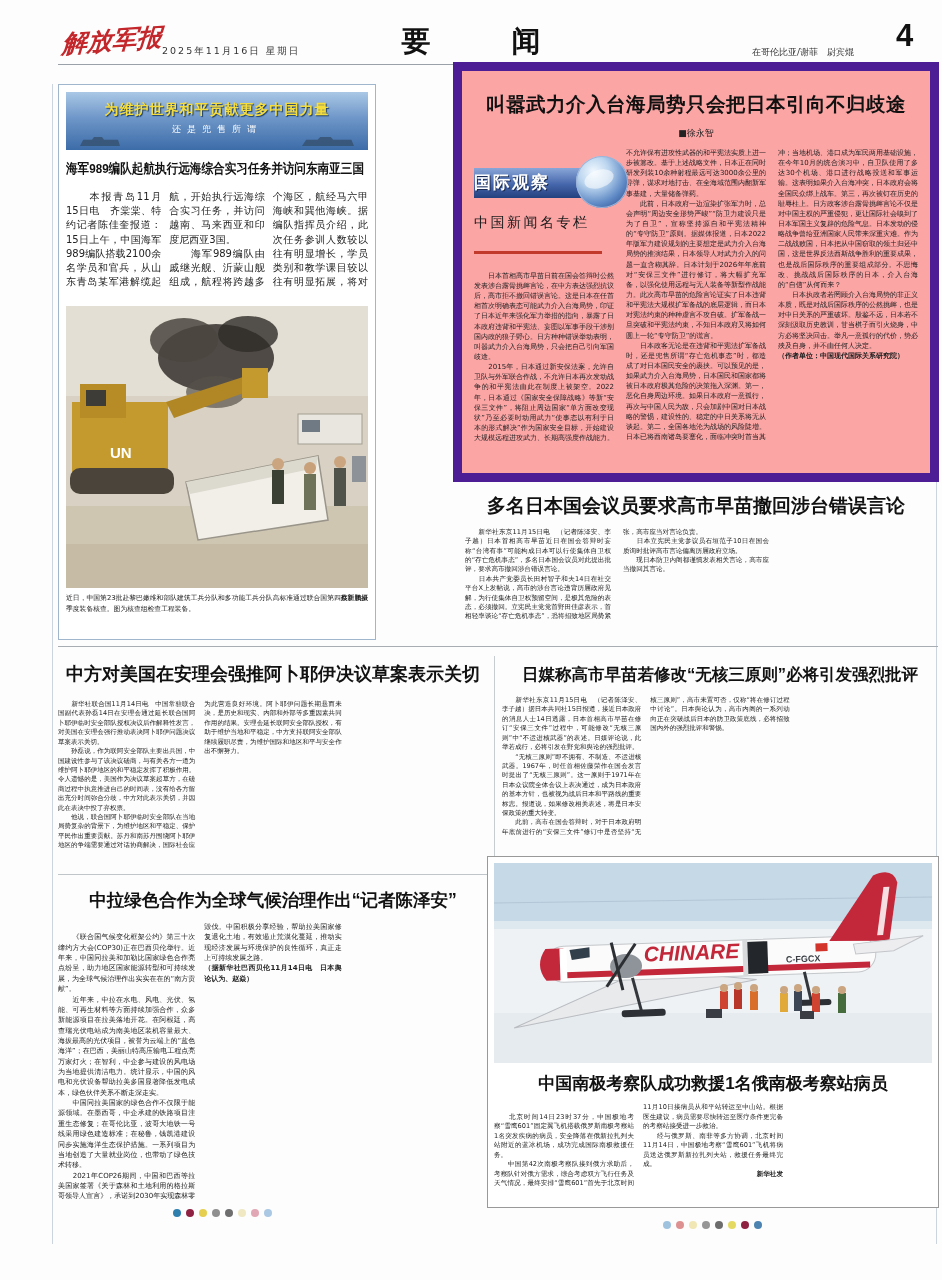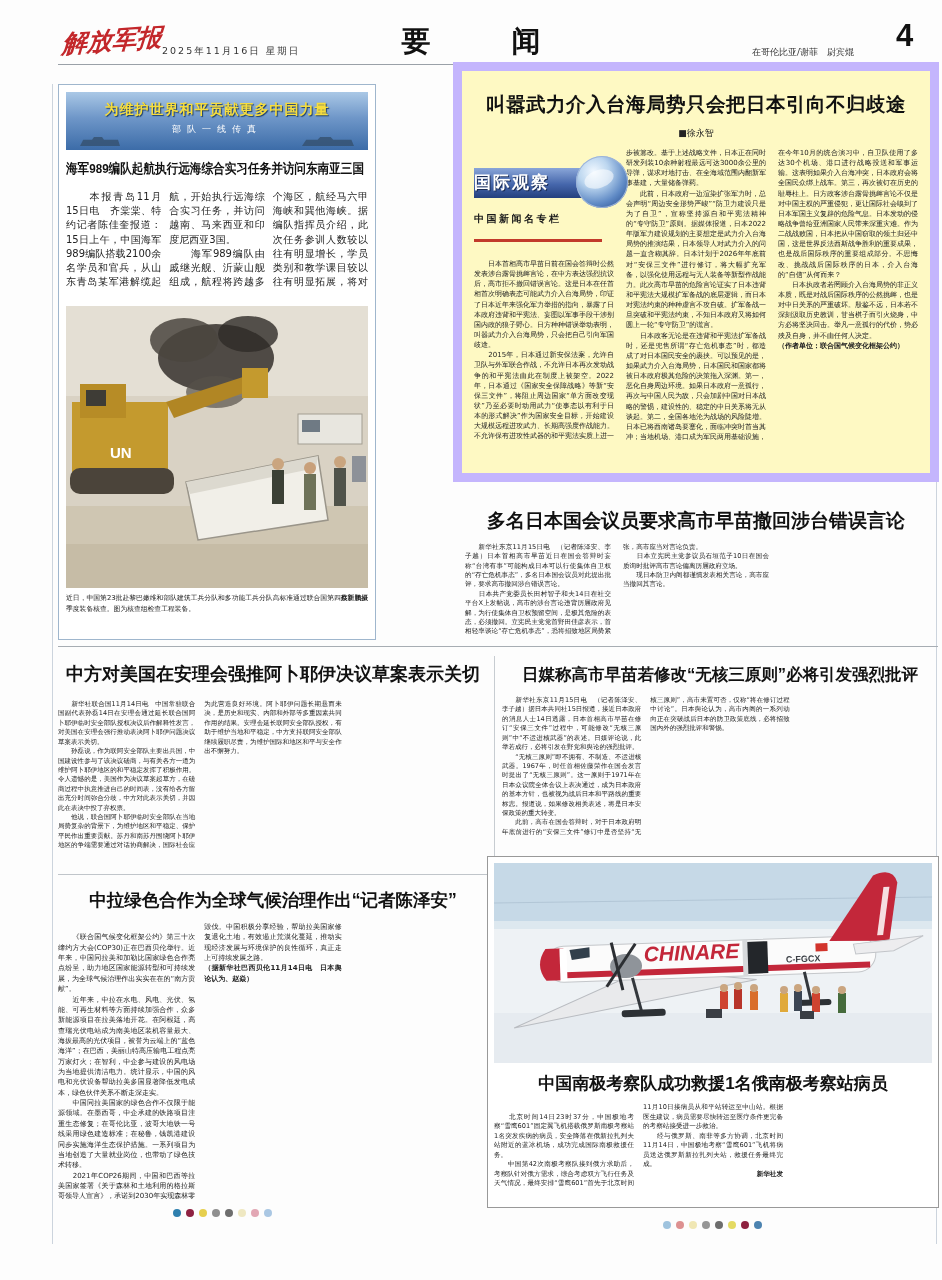--- a/index.html
+++ b/index.html
@@ -28,42 +28,42 @@
   #navy-banner .b2{margin-top:4px;font-size:9px;color:#fdfdfd;letter-spacing:6px;}
   #navy-banner .ship{position:absolute;bottom:4px;width:40px;height:9px;background:#35506e;
         clip-path:polygon(0 100%,8% 30%,30% 30%,35% 0,55% 0,60% 30%,95% 30%,100% 100%);opacity:.8;}
   .navy-headline-wrap{height:26px;overflow:hidden;margin:10px 0 4px;}
   #navy-headline{white-space:nowrap;font-size:13.5px;transform:scaleX(.86);transform-origin:0 50%;}
   #navy-cols{height:112px;column-count:3;column-gap:8px;font-size:10px;line-height:1.42;}
   #navy-photo{display:block;margin-top:4px;}
   #navy-caption{margin-top:5px;font-size:6.8px;line-height:1.55;text-align:justify;color:#222;}
   #navy-caption b{float:right;font-weight:bold;}
   
-  #intl{left:453px;top:62px;width:486px;height:420px;border:9px solid #c4b5fd;box-sizing:border-box;
-        background:#fef9c3;padding:6px 12px 8px;}
+  #intl{left:453px;top:62px;width:486px;height:420px;border:9px solid #4c1d95;box-sizing:border-box;
+        background:#fca5a5;padding:6px 12px 8px;}
   #intl-headline{text-align:center;font-size:19.5px;letter-spacing:.5px;margin-top:14px;}
   #intl-byline{text-align:center;font-size:9px;color:#222;margin-top:9px;}
   #intl-cols{height:302px;column-count:3;column-gap:12px;font-size:7px;line-height:1.45;margin-top:8px;}
   #intl-cols .attr{font-weight:bold;}
   
   #badge{width:146px;margin-bottom:7px;}
   #badge-bar{position:relative;height:30px;background:linear-gradient(180deg,#8aa6d8 0%,#4566ab 55%,#24407e 100%);
         display:flex;align-items:center;box-sizing:border-box;}
   #badge-bar .t{font-size:17px;font-weight:bold;color:#fff;letter-spacing:2px;
         font-family:"Liberation Sans",sans-serif;text-shadow:1px 1px 0 #1a2c55;}
   #globe{position:absolute;right:-8px;top:-12px;width:52px;height:52px;border-radius:50%;
         background:radial-gradient(circle at 34% 30%,#f1f8ff 0%,#bcd6ef 30%,#5d88c4 65%,#1f3f7e 100%);
         box-shadow:0 0 0 1px #9db4d8 inset;}
   #globe:after{content:"";position:absolute;left:8px;top:14px;width:30px;height:18px;border-radius:50%;
         background:rgba(255,255,255,.55);transform:rotate(-18deg);}
-  #badge-sub{margin-top:4px;font-size:10px;font-weight:bold;color:#1a1a1a;letter-spacing:2.5px;
-        border-bottom:3px solid #c23a2b;padding-bottom:12px;width:128px;}
+  #badge-sub{margin-top:4px;font-size:14px;font-weight:normal;color:#1a1a1a;letter-spacing:2.5px;
+        border-bottom:3px solid #c23a2b;padding-bottom:18px;width:128px;}
   
   #diet{left:453px;top:486px;width:486px;padding:0 12px;box-sizing:border-box;}
-  #diet-headline{text-align:center;font-size:19px;margin-top:22px;}
+  #diet-headline{text-align:center;font-size:19px;margin-top:7px;}
   #diet-cols{height:96px;column-count:3;column-gap:12px;font-size:6.6px;line-height:1.42;margin-top:9px;}
   .hdiv{position:absolute;height:1px;background:#a7adb3;}
   .vdiv{position:absolute;width:1px;background:#c7ccd1;}
   
   #abyei{left:58px;top:654px;width:430px;}
   #abyei-headline{text-align:center;font-size:18px;margin-top:8px;}
   #abyei-cols{height:158px;column-count:3;column-gap:9px;font-size:6.5px;line-height:1.45;margin-top:14px;}
   
   #nuclear{left:502px;top:654px;width:436px;}
   #nuclear-headline{text-align:center;font-size:16.5px;margin-top:10px;}
@@ -95,21 +95,21 @@
   <div class="abs hl" id="hdr-section">要　闻</div>
   <div class="abs" id="hdr-editors">在哥伦比亚/谢菲　尉宾焜</div>
   <div class="abs hl" id="hdr-page">4</div>
   <div class="abs" id="hdr-line"></div>
 
   <div class="abs" id="navy">
     <div id="navy-banner">
       <div class="ship" style="left:14px;"></div>
       <div class="ship" style="right:14px;width:52px;"></div>
       <div class="b1">为维护世界和平贡献更多中国力量</div>
-      <div class="b2">部队一线传真</div>
+      <div class="b2">还是兜售所谓</div>
     </div>
     <div class="navy-headline-wrap">
       <div class="hl" id="navy-headline">海军989编队起航执行远海综合实习任务并访问东南亚三国</div>
     </div>
     <div class="cols" id="navy-cols">　　本报青岛11月15日电　齐棠棠、特约记者陈佳奎报道：15日上午，中国海军989编队搭载2100余名学员和官兵，从山东青岛某军港解缆起航，开始执行远海综合实习任务，并访问越南、马来西亚和印度尼西亚3国。
 　　海军989编队由戚继光舰、沂蒙山舰组成，航程将跨越多个海区，航经马六甲海峡和巽他海峡。据编队指挥员介绍，此次任务参训人数较以往有明显增长，学员类别和教学课目较以往有明显拓展，将对探索构建海军院校学员远海综合实习训练新模式起到积极作用。
 　　航渡期间，编队将组织开展天文航海、舰艇操纵、损害管制、轻武器射击等课目训练，并结合航经海区实际，组织开展形势战备教育，引导广大学员在大洋深处淬炼打赢本领。
 　　长白山舰、戚继光舰曾多次执行远航实习和出访任务，此前已圆满完成“和谐使命”等重大任务，2016年9月曾访问东南亚多国，在中外海军交流合作中发挥了积极作用。</div>
     <svg id="navy-photo" width="302" height="282" viewBox="0 0 302 282">
       <rect width="302" height="282" fill="#d9d2c4"></rect>
@@ -157,21 +157,21 @@
         <div id="badge-bar">
           <span class="t">国际观察</span>
           <span id="globe"></span>
         </div>
         <div id="badge-sub">中国新闻名专栏</div>
       </div><span>　　日本首相高市早苗日前在国会答辩时公然发表涉台露骨挑衅言论，在中方表达强烈抗议后，高市拒不撤回错误言论。这是日本在任首相首次明确表态可能武力介入台海局势，印证了日本近年来强化军力举措的指向，暴露了日本政府违背和平宪法、妄图以军事手段干涉别国内政的狼子野心。日方种种错误举动表明，叫嚣武力介入台海局势，只会把自己引向军国歧途。
 　　2015年，日本通过新安保法案，允许自卫队与外军联合作战，不允许日本再次发动战争的和平宪法由此在制度上被架空。2022年，日本通过《国家安全保障战略》等新“安保三文件”，将阻止周边国家“单方面改变现状”乃至必要时动用武力“使事态以有利于日本的形式解决”作为国家安全目标，开始建设大规模远程进攻武力、长期高强度作战能力。不允许保有进攻性武器的和平宪法实质上进一步被篡改。基于上述战略文件，日本正在同时研发列装10余种射程最远可达3000余公里的导弹，谋求对地打击、在全海域范围内翻新军事基建，大量储备弹药。
 　　此前，日本政府一边渲染扩张军力时，总会声明“周边安全形势严峻”“防卫力建设只是为了自卫”，宣称坚持源自和平宪法精神的“专守防卫”原则。据媒体报道，日本2022年版军力建设规划的主要想定是武力介入台海局势的推演结果，日本领导人对武力介入的问题一直含糊其辞。日本计划于2026年年底前对“安保三文件”进行修订，将大幅扩充军备，以强化使用远程与无人装备等新型作战能力。此次高市早苗的危险言论证实了日本违背和平宪法大规模扩军备战的底层逻辑，而日本对宪法约束的种种虚言不攻自破。扩军备战一旦突破和平宪法约束，不知日本政府又将如何圆上一轮“专守防卫”的谎言。
 　　日本政客无论是在违背和平宪法扩军备战时，还是兜售所谓“存亡危机事态”时，都造成了对日本国民安全的裹挟。可以预见的是，如果武力介入台海局势，日本国民和国家都将被日本政府极其危险的决策拖入深渊。第一，恶化自身周边环境。如果日本政府一意孤行，再次与中国人民为敌，只会加剧中国对日本战略的警惕，建设性的、稳定的中日关系将无从谈起。第二，全国各地沦为战场的风险陡增。日本已将西南诸岛要塞化，面临冲突时首当其冲；当地机场、港口成为军民两用基础设施，在今年10月的统合演习中，自卫队使用了多达30个机场、港口进行战略投送和军事运输。这表明如果介入台海冲突，日本政府会将全国民众绑上战车。第三，再次被钉在历史的耻辱柱上。日方政客涉台露骨挑衅言论不仅是对中国主权的严重侵犯，更让国际社会嗅到了日本军国主义复辟的危险气息。日本发动的侵略战争曾给亚洲国家人民带来深重灾难。作为二战战败国，日本把从中国窃取的领土归还中国，这是世界反法西斯战争胜利的重要成果，也是战后国际秩序的重要组成部分。不思悔改、挑战战后国际秩序的日本，介入台海的“自信”从何而来？
 　　日本执政者若罔顾介入台海局势的非正义本质，既是对战后国际秩序的公然挑衅，也是对中日关系的严重破坏。殷鉴不远，日本若不深刻汲取历史教训，甘当棋子而引火烧身，中方必将坚决回击。举凡一意孤行的代价，势必殃及自身，并不由任何人决定。</span>
-      <span class="attr">（作者单位：联合国气候变化框架公约）</span>
+      <span class="attr">（作者单位：中国现代国际关系研究院）</span>
     </div>
   </div>
 
   <div class="abs" id="diet">
     <div class="hl" id="diet-headline">多名日本国会议员要求高市早苗撤回涉台错误言论</div>
     <div class="cols" id="diet-cols">　　新华社东京11月15日电　（记者陈泽安、李子越）日本首相高市早苗近日在国会答辩时妄称“台湾有事”可能构成日本可以行使集体自卫权的“存亡危机事态”，多名日本国会议员对此提出批评，要求高市撤回涉台错误言论。
 　　日本共产党委员长田村智子和夫14日在社交平台X上发帖说，高市的涉台言论违背历届政府见解，为行使集体自卫权预留空间，是极其危险的表态，必须撤回。立宪民主党党首野田佳彦表示，首相轻率谈论“存亡危机事态”，恐将招致地区局势紧张，高市应当对言论负责。
 　　日本立宪民主党参议员石垣范子10日在国会质询时批评高市言论偏离历届政府立场。
 　　现日本防卫内阁都谨慎发表相关言论，高市应当撤回其言论。</div>
   </div>

